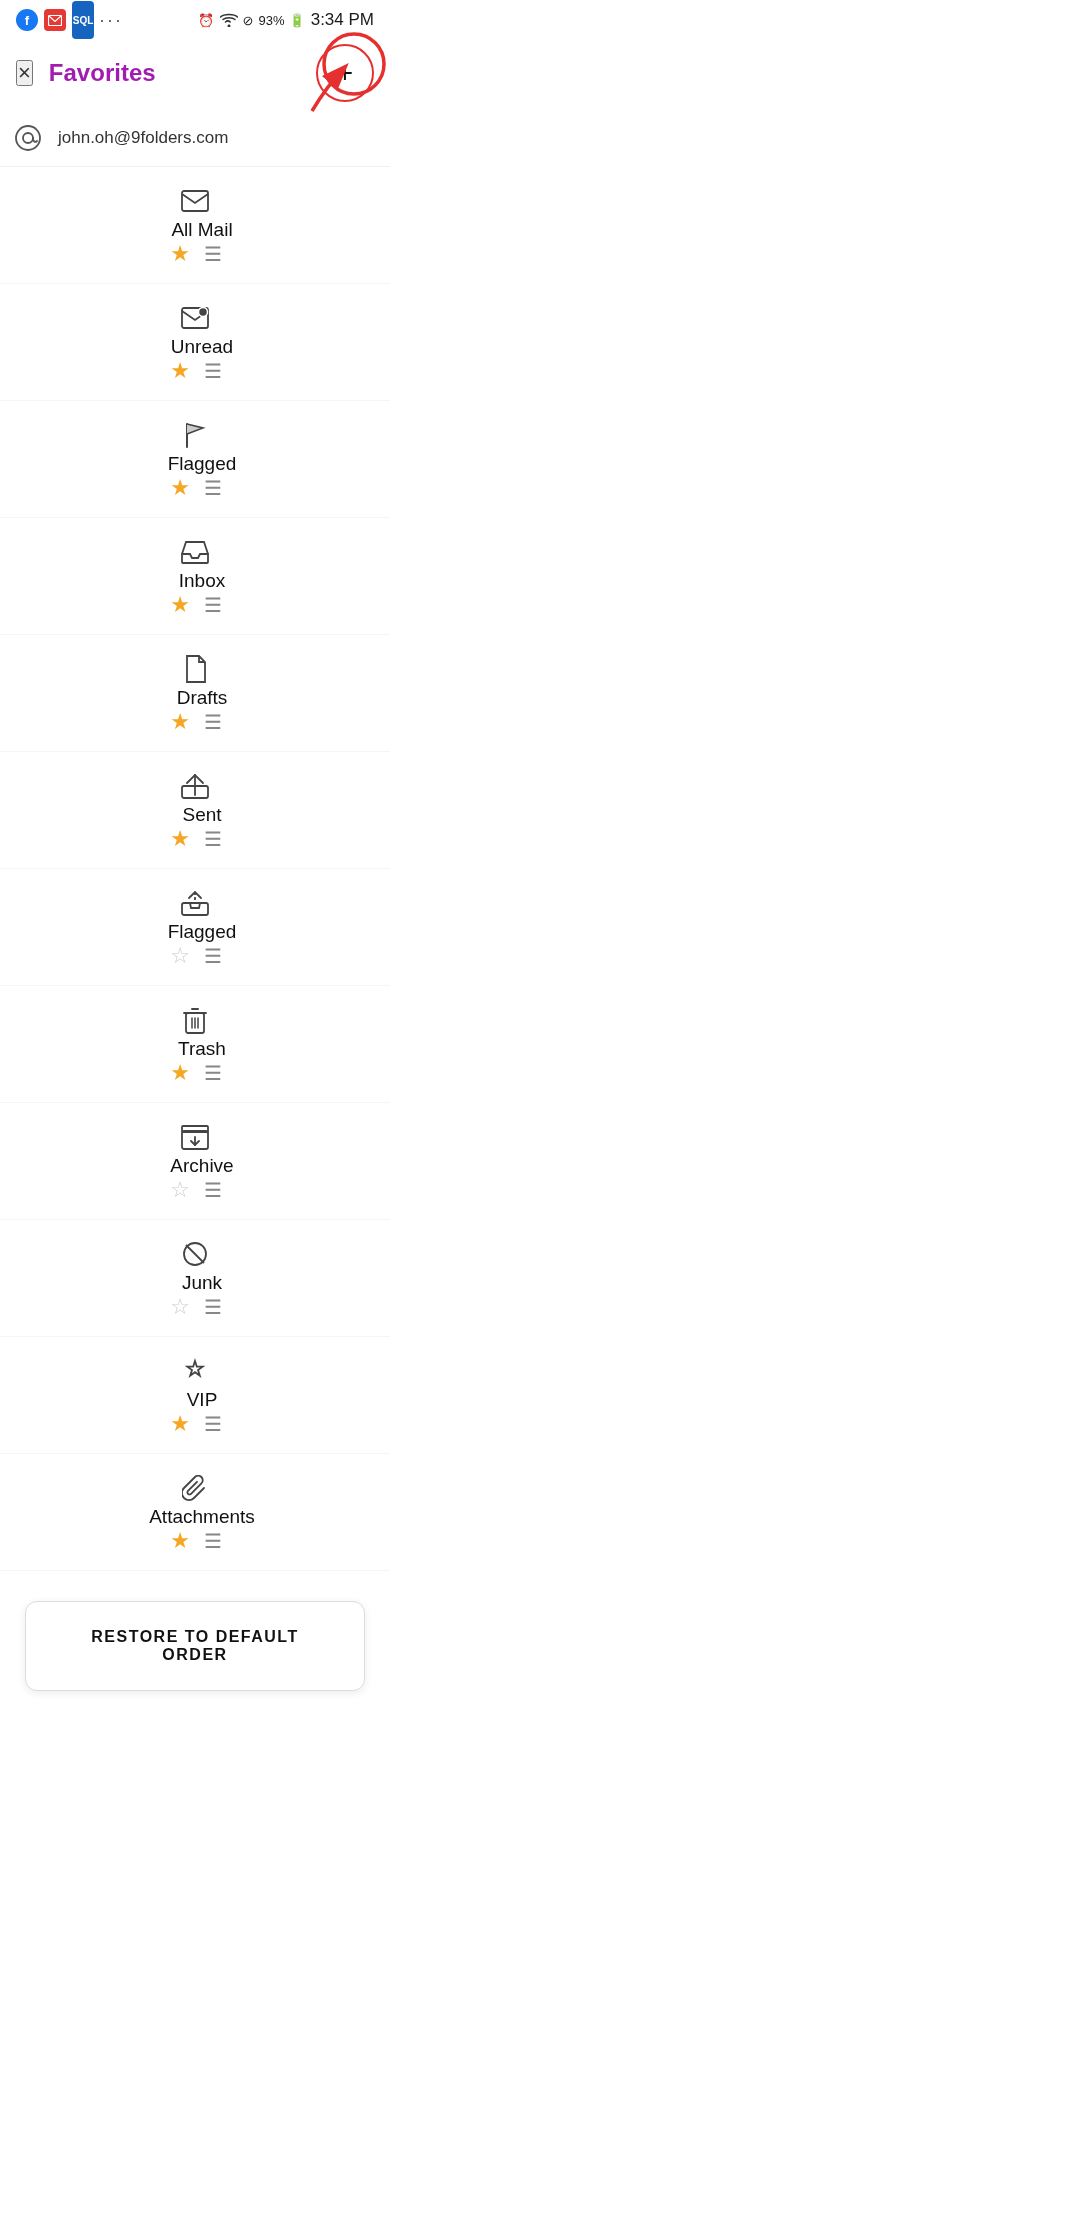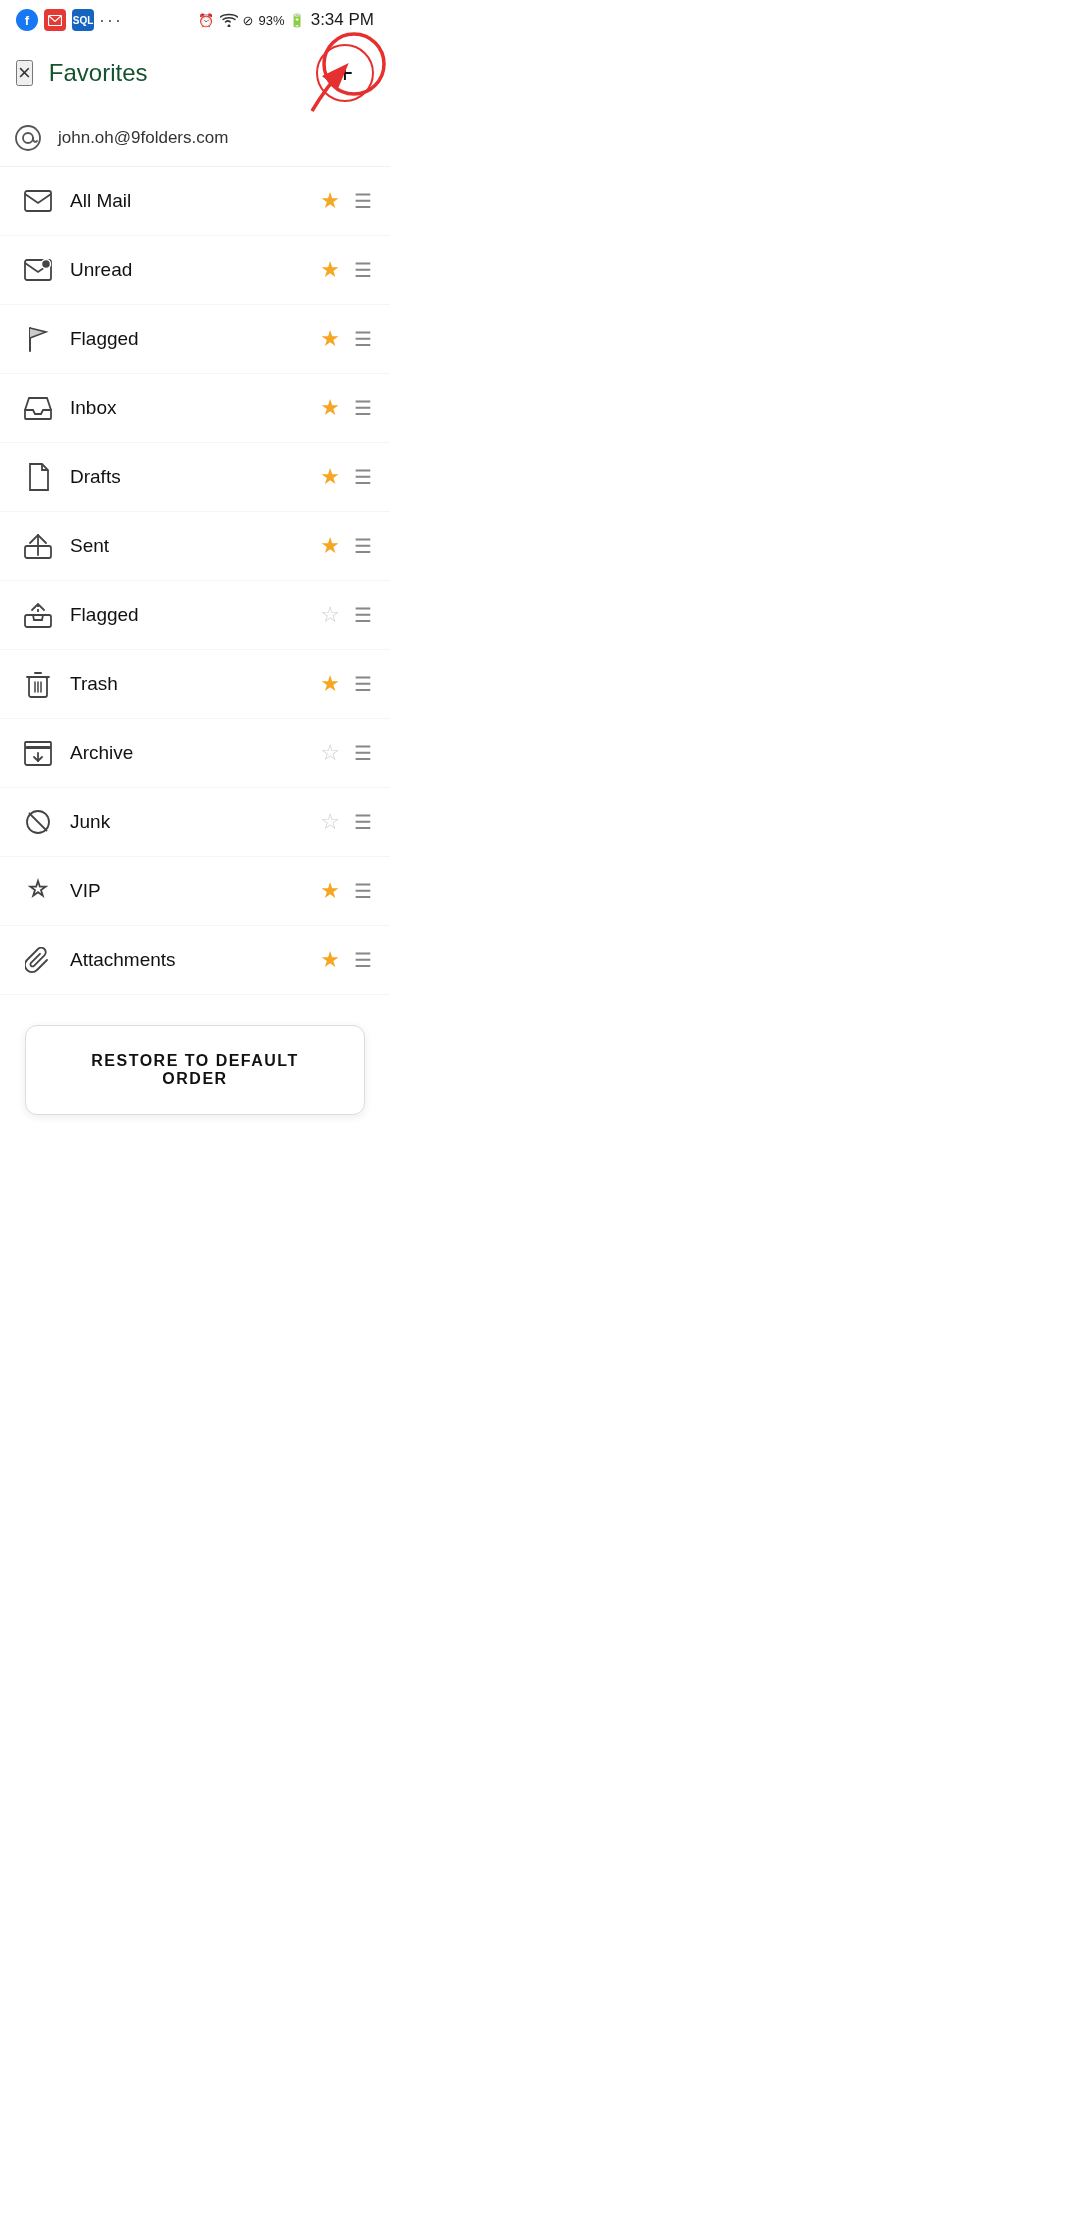--- a/index.html
+++ b/index.html
@@ -60,21 +60,21 @@
       align-items: center;
       justify-content: center;
     }
 
     .sql-icon {
       background: #1565c0;
       color: white;
       border-radius: 4px;
       font-size: 10px;
       width: 22px;
-      height: 22px;
+      height: 38px;
       display: flex;
       align-items: center;
       justify-content: center;
       font-weight: bold;
     }
 
     .dots-icon {
       color: #555;
       font-size: 18px;
       letter-spacing: 2px;
@@ -110,22 +110,22 @@
 
     .close-btn {
       font-size: 22px;
       color: #333;
       cursor: pointer;
       line-height: 1;
     }
 
     .header-title {
       font-size: 24px;
-      font-weight: 400;
-      color: #14532d;
+      font-weight: 700;
+      color: #a21caf;
     }
 
     .add-btn-wrapper {
       position: relative;
     }
 
     .add-btn {
       width: 58px;
       height: 58px;
       border: 2.5px solid #e63030;
@@ -164,20 +164,21 @@
       color: #333;
     }
 
     
     .mail-item {
       display: flex;
       align-items: center;
       padding: 16px 20px;
       border-bottom: 1px solid #f5f5f5;
       cursor: pointer;
+      flex-direction: column;
     }
 
     .mail-item-icon {
       width: 36px;
       height: 36px;
       display: flex;
       align-items: center;
       justify-content: center;
       color: #444;
       flex-shrink: 0;

